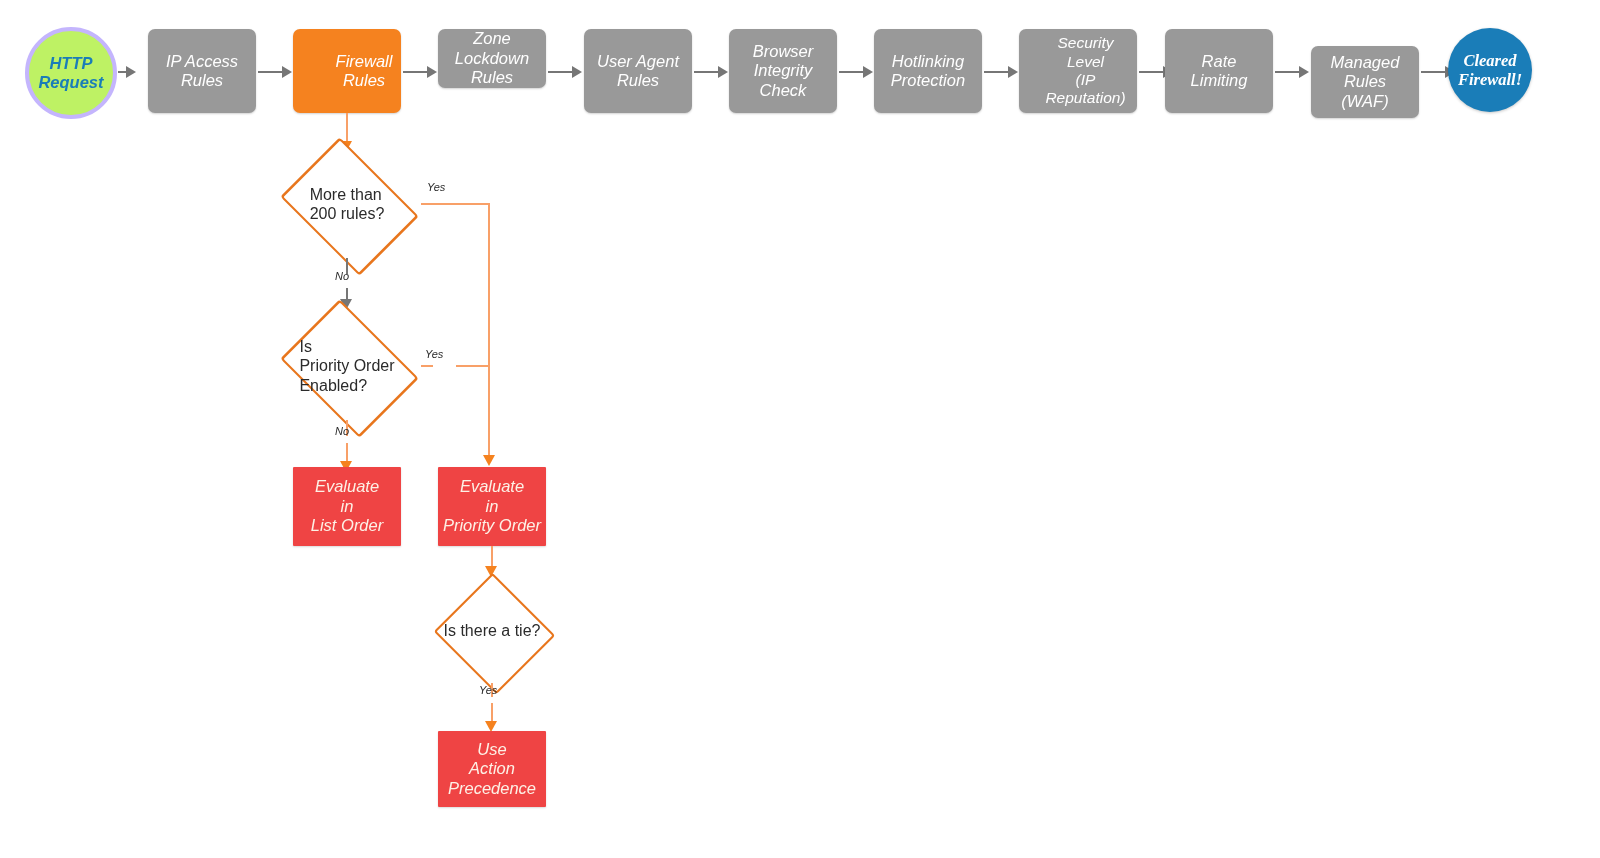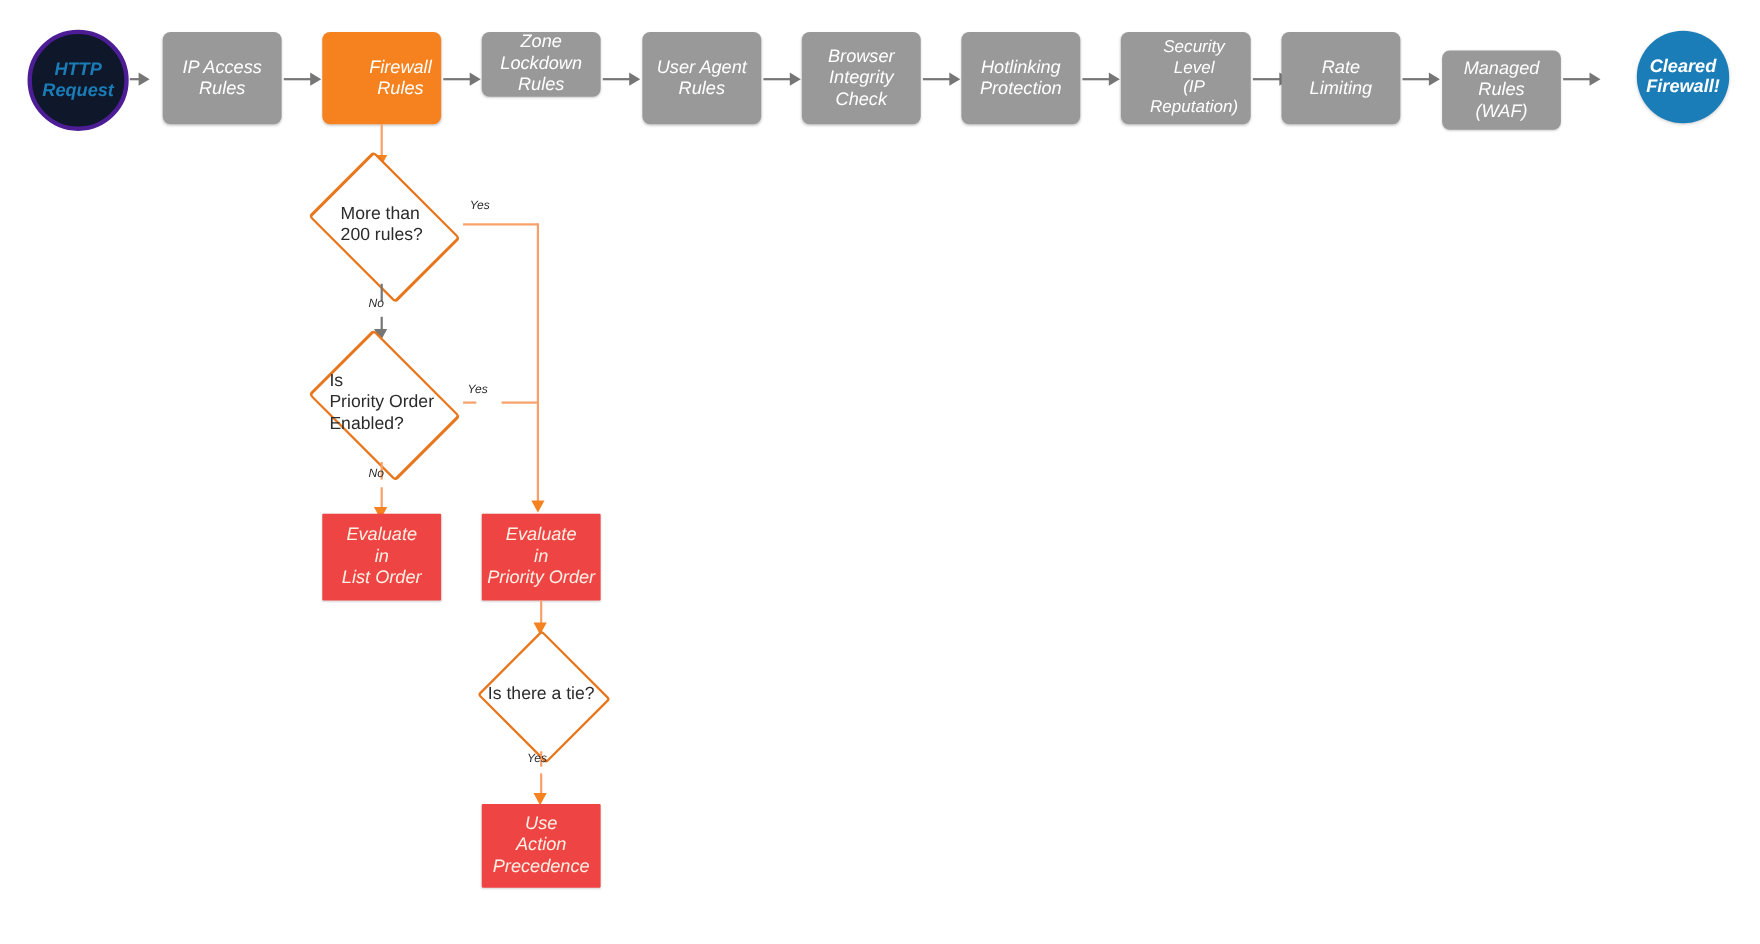--- a/index.html
+++ b/index.html
@@ -37,22 +37,22 @@
     font-style: italic;
     font-size: 16.5px;
     box-shadow: 0 1px 2px rgba(0,0,0,0.18);
   }
 
   .pipeline-box.accent {
     background: #f5821f;
   }
 
   .terminator-start {
-    background: #0f172a;
-    border: 4px solid #4c1d95;
+    background: #bef264;
+    border: 4px solid #c4b5fd;
     border-radius: 50%;
     color: #1a7db8;
     font-style: italic;
     font-weight: bold;
     font-size: 16.5px;
   }
 
   .terminator-end {
     background: #1a7db8;
     border-radius: 50%;
@@ -203,21 +203,21 @@
   <div class="edge h" style="left:1275px; top:71px; width:26px;"></div>
   <div class="arrow right" style="left:1299px; top:66px;"></div>
 
   <div class="node pipeline-box" style="left:1311px; top:46px; width:108px; height:72px;">
     <span>Managed<br>Rules<br>(WAF)</span>
   </div>
 
   <div class="edge h" style="left:1421px; top:71px; width:26px;"></div>
   <div class="arrow right" style="left:1445px; top:66px;"></div>
 
-  <div class="node terminator-end" style="left:1488px; top:28px; width:84px; height:84px;">
+  <div class="node terminator-end" style="left:1448px; top:28px; width:84px; height:84px;font-family:Liberation Serif, serif;">
     <span>Cleared<br>Firewall!</span>
   </div>
 
   <div class="edge v orange" style="left:346px; top:113px; height:32px;"></div>
   <div class="arrow down orange" style="left:340px; top:141px;"></div>
 
   <div class="decision" style="left:272px; top:148px; width:150px; height:112px;">
     <div class="diamond-shape" style="width:79px; height:79px; margin-left:-39.5px; margin-top:-39.5px; transform:rotate(45deg) scaleX(1.35) scaleY(1.01);"></div>
     <div class="diamond-label">More than<br>200 rules?</div>
   </div>

